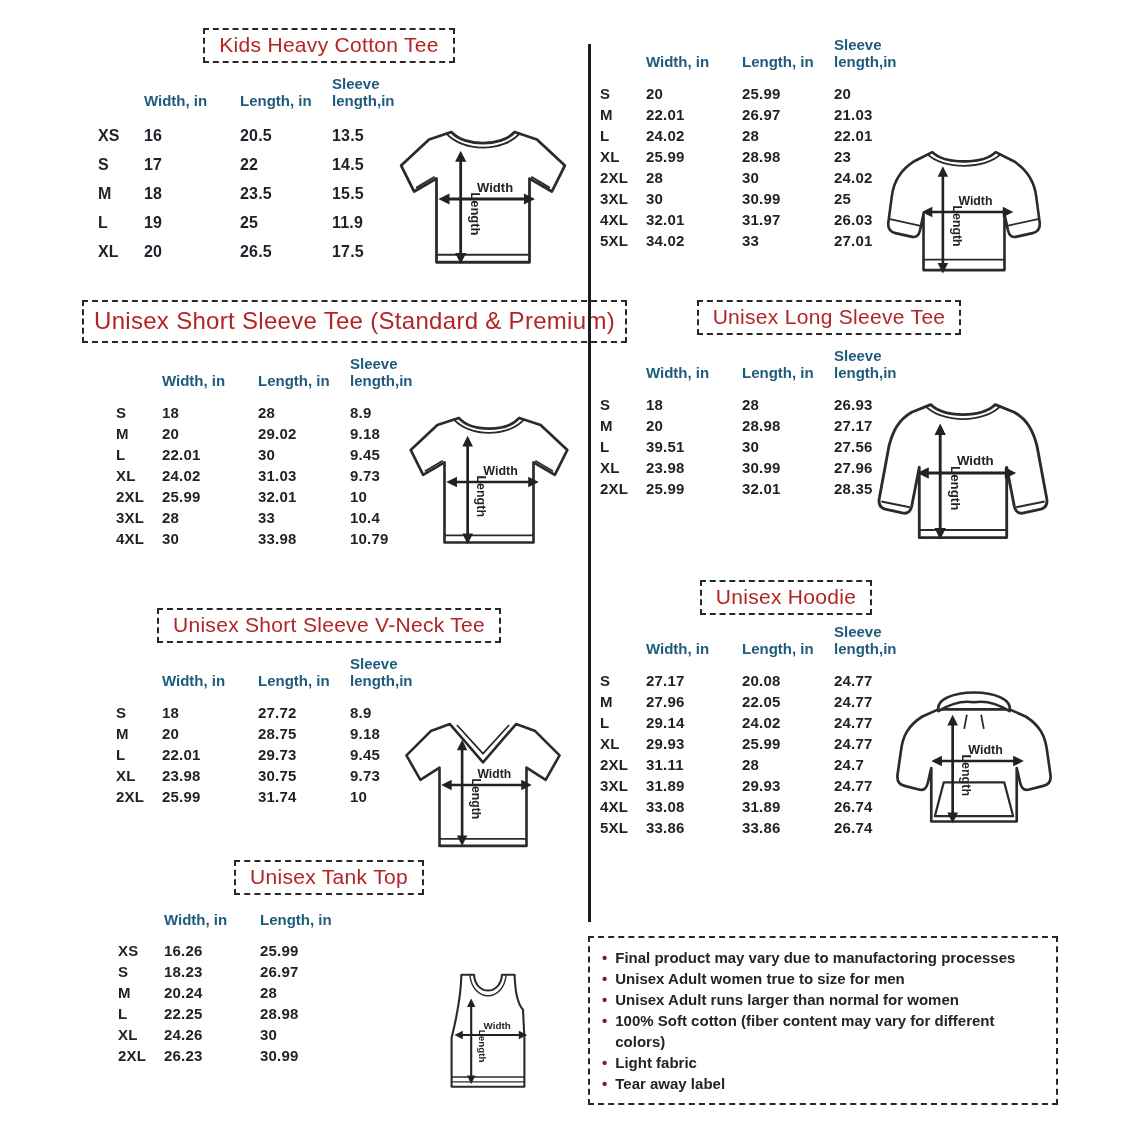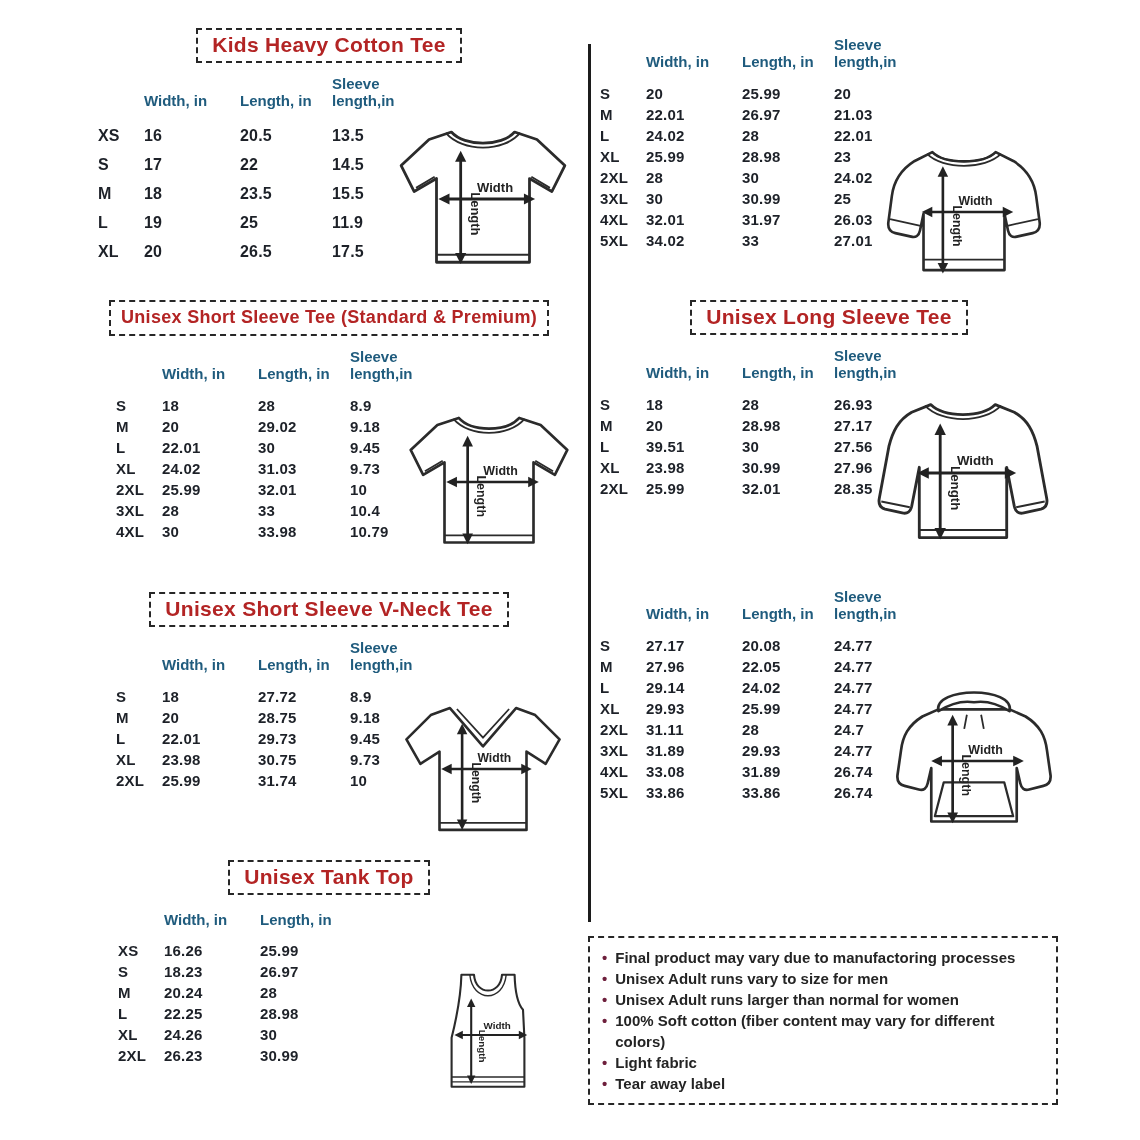--- a/index.html
+++ b/index.html
@@ -5,24 +5,24 @@
   html,body{margin:0;padding:0;}
   body{
     width:1140px;height:1140px;position:relative;background:#ffffff;
     font-family:"Liberation Sans","DejaVu Sans",sans-serif;color:#1d2128;
     overflow:hidden;
   }
   .panel{position:absolute;}
   .title-wrap{text-align:center;}
   .title-box{
     display:inline-block;border:2px dashed #272727;padding:3px 14px 4px;
-    color:#b32424;font-weight:bold;font-size:21px;letter-spacing:.3px;
+    color:#b32424;font-weight:normal;font-size:21px;letter-spacing:.3px;
     background:#fff;white-space:nowrap;
   }
-  .title-box.long{font-size:18px;padding:5px 10px 6px;}
+  .title-box.long{font-size:24px;padding:5px 10px 6px;}
   table.size-table{border-collapse:collapse;}
   .size-table th{
     color:#1f5b7d;font-weight:bold;font-size:15px;text-align:left;
     vertical-align:bottom;padding:0 0 12px 0;line-height:1.15;
   }
   .size-table th.c-size{width:46px;}
   .size-table th.c-w{width:96px;}
   .size-table th.c-l{width:92px;}
   .size-table th.c-sl{width:78px;}
   .size-table td{
@@ -334,21 +334,21 @@
       </tbody>
   </table>
   <svg class="garment" viewBox="0 0 200 200" style="left:258px;top:78px;width:218px;height:190px;">
     <use href="#g-longsleeve"></use>
       <use href="#g-dims"></use>
     <text class="dim-label" x="113" y="92" text-anchor="middle">Width</text>
     <text class="dim-label" x="87" y="116" text-anchor="middle" transform="rotate(90 87 116)">Length</text>
   </svg>
 </section>
 
-<section class="panel" style="left:82px;top:592px;width:494px;height:275px;">
+<section class="panel" style="left:82px;top:608px;width:494px;height:275px;">
   <div class="title-wrap">
     <span class="title-box">Unisex Short Sleeve V-Neck Tee</span>
   </div>
   <table class="size-table" style="margin:12px 0 0 34px;">
     <thead>
       <tr>
         <th class="c-size"></th>
         <th class="c-w">Width, in</th>
         <th class="c-l">Length, in</th>
         <th class="c-sl">Sleeve length,in</th>
@@ -389,20 +389,23 @@
   </table>
   <svg class="garment" viewBox="0 0 200 200" style="left:314px;top:86px;width:174px;height:182px;">
     <use href="#g-vneck"></use>
       <use href="#g-dims"></use>
     <text class="dim-label" x="113" y="92" text-anchor="middle">Width</text>
     <text class="dim-label" x="87" y="116" text-anchor="middle" transform="rotate(90 87 116)">Length</text>
   </svg>
 </section>
 
 <section class="panel" style="left:596px;top:580px;width:466px;height:275px;">
+  <div class="title-wrap" style="width:380px;">
+    <span class="title-box">Unisex Hoodie</span>
+  </div>
   <table class="size-table" style="margin:8px 0 0 4px;">
     <thead>
       <tr>
         <th class="c-size"></th>
         <th class="c-w">Width, in</th>
         <th class="c-l">Length, in</th>
         <th class="c-sl">Sleeve length,in</th>
       </tr>
     </thead>
     <tbody>
@@ -520,21 +523,21 @@
 <div class="divider" style="left:588px;top:44px;height:878px;"></div>
 
 <div class="notes-box" style="left:588px;top:936px;width:470px;">
   <ul>
     <li>
         <span class="dot">•</span>
         <span>Final product may vary due to manufactoring processes</span>
       </li>
     <li>
         <span class="dot">•</span>
-        <span>Unisex Adult runs vary to size for men</span>
+        <span>Unisex Adult women true to size for men</span>
       </li>
     <li>
         <span class="dot">•</span>
         <span>Unisex Adult runs larger than normal for women</span>
       </li>
     <li>
         <span class="dot">•</span>
         <span>100% Soft cotton (fiber content may vary for different colors)</span>
       </li>
     <li>

